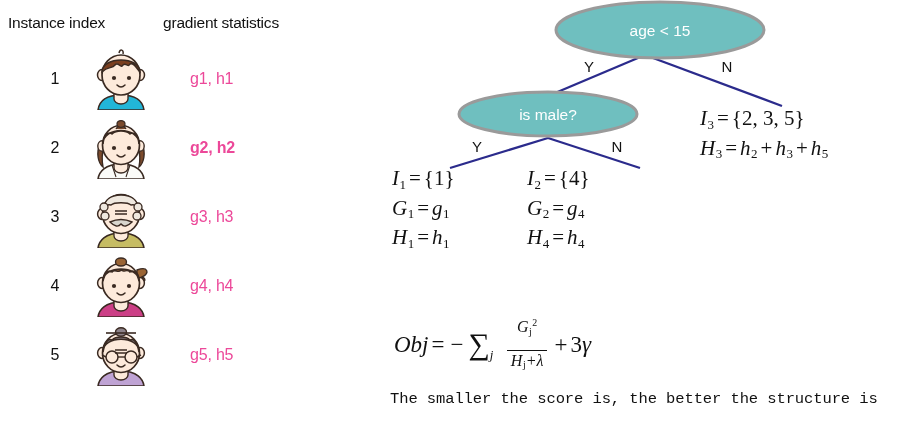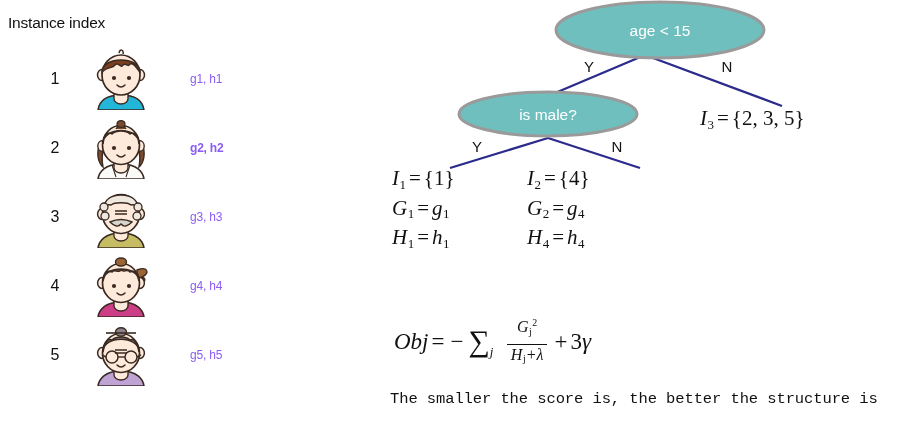--- a/index.html
+++ b/index.html
@@ -11,21 +11,21 @@
 
   
   #left-panel{left:0;top:0;width:340px;height:375px;}
   .col-head{font-size:15.5px;color:#111;white-space:nowrap;letter-spacing:-0.2px;}
   #head-instance{left:8px;top:14px;}
   #head-grad{left:163px;top:14px;}
 
   .row-index{
     width:30px;text-align:center;font-size:16px;color:#111;
   }
-  .row-stats{font-size:12px;color:#8b5cf6;white-space:nowrap;letter-spacing:-0.2px;}
+  .row-stats{font-size:16px;color:#ec4899;white-space:nowrap;letter-spacing:-0.2px;}
 
   .avatar{width:62px;height:62px;position:relative;}
   .avatar svg{display:block;width:62px;height:62px;}
 
   
   #tree-svg{left:0;top:0;}
   .node-label{
     font-family:"Liberation Sans", sans-serif;font-size:15.5px;fill:#ffffff;
   }
   .edge-label{
@@ -49,31 +49,32 @@
   #leaf1{left:392px;top:168px;}
   #leaf2{left:527px;top:168px;}
   #leaf3{left:700px;top:108px;}
 
   
   #objective{left:394px;top:318px;font-size:23px;display:flex;align-items:center;}
   .sum-wrap{position:relative;display:inline-block;margin:0 3px 0 2px;}
   .sum-sym{font-family:"Liberation Serif", serif;font-style:normal;font-size:30px;line-height:0.8;}
   .sum-sub{position:absolute;left:100%;bottom:-3px;font-style:italic;font-size:13px;}
   .frac{display:inline-block;vertical-align:middle;text-align:center;margin:0 4px;font-size:16px;line-height:1.08;}
-  .frac .nume{border-bottom:1.3px solid #111;padding:0 4px 6px 4px;}
+  .frac .nume{border-bottom:1.3px solid #111;padding:0 4px 12px 4px;}
   .frac .deno{padding:1px 4px 0 4px;}
 
   #caption{left:390px;top:390px;font-size:15.5px;color:#111;white-space:nowrap;letter-spacing:-0.1px;font-family:Liberation Mono, monospace;}
 </style>
 </head>
 <body>
 
 <div class="abs" id="left-panel">
 
   <div class="abs col-head" id="head-instance">Instance index</div>
+  <div class="abs col-head" id="head-grad">gradient statistics</div>
 
   <div class="abs" style="left:0;top:46px;width:340px;height:66px;display:flex;align-items:center;">
     <div class="row-index" style="margin-left:40px;">1</div>
     <div class="avatar" style="margin-left:20px;">
       <svg viewBox="0 0 62 62">
         <path d="M31 47 C14 47 9 55 8 62 L54 62 C53 55 48 47 31 47 Z" fill="#22b6d8" stroke="#3a2a22" stroke-width="1.6"></path>
         <path d="M24 44 h14 v7 a7 5 0 0 1 -14 0 Z" fill="#fdeadb" stroke="#3a2a22" stroke-width="1.4"></path>
         <ellipse cx="12" cy="27" rx="4.5" ry="5.5" fill="#fdeadb" stroke="#3a2a22" stroke-width="1.5"></ellipse>
         <ellipse cx="50" cy="27" rx="4.5" ry="5.5" fill="#fdeadb" stroke="#3a2a22" stroke-width="1.5"></ellipse>
         <ellipse cx="31" cy="27" rx="19" ry="20" fill="#fdeadb" stroke="#3a2a22" stroke-width="1.7"></ellipse>
@@ -215,20 +216,23 @@
     <span>G</span><sub class="s">2</sub><span class="op">=</span><span>g</span><sub class="s">4</sub>
   </div>
   <div class="line">
     <span>H</span><sub class="s">4</sub><span class="op">=</span><span>h</span><sub class="s">4</sub>
   </div>
 </div>
 
 <div class="abs math leafblock" id="leaf3">
   <div class="line">
     <span>I</span><sub class="s">3</sub><span class="op">=</span><span class="brace">{2, 3, 5}</span>
+  </div>
+  <div class="line">
+    <span>H</span><sub class="s">3</sub><span class="op">=</span><span>h<sub class="s">2</sub></span><span class="op">+</span><span>h<sub class="s">3</sub></span><span class="op">+</span><span>h<sub class="s">5</sub></span>
   </div>
 </div>
 
 <div class="abs math" id="objective">
   <span>Obj</span>
   <span class="op">=</span>
   <span class="op">−</span>
   <span class="sum-wrap">
     <span class="sum-sym">∑</span>
     <span class="sum-sub">j</span>

